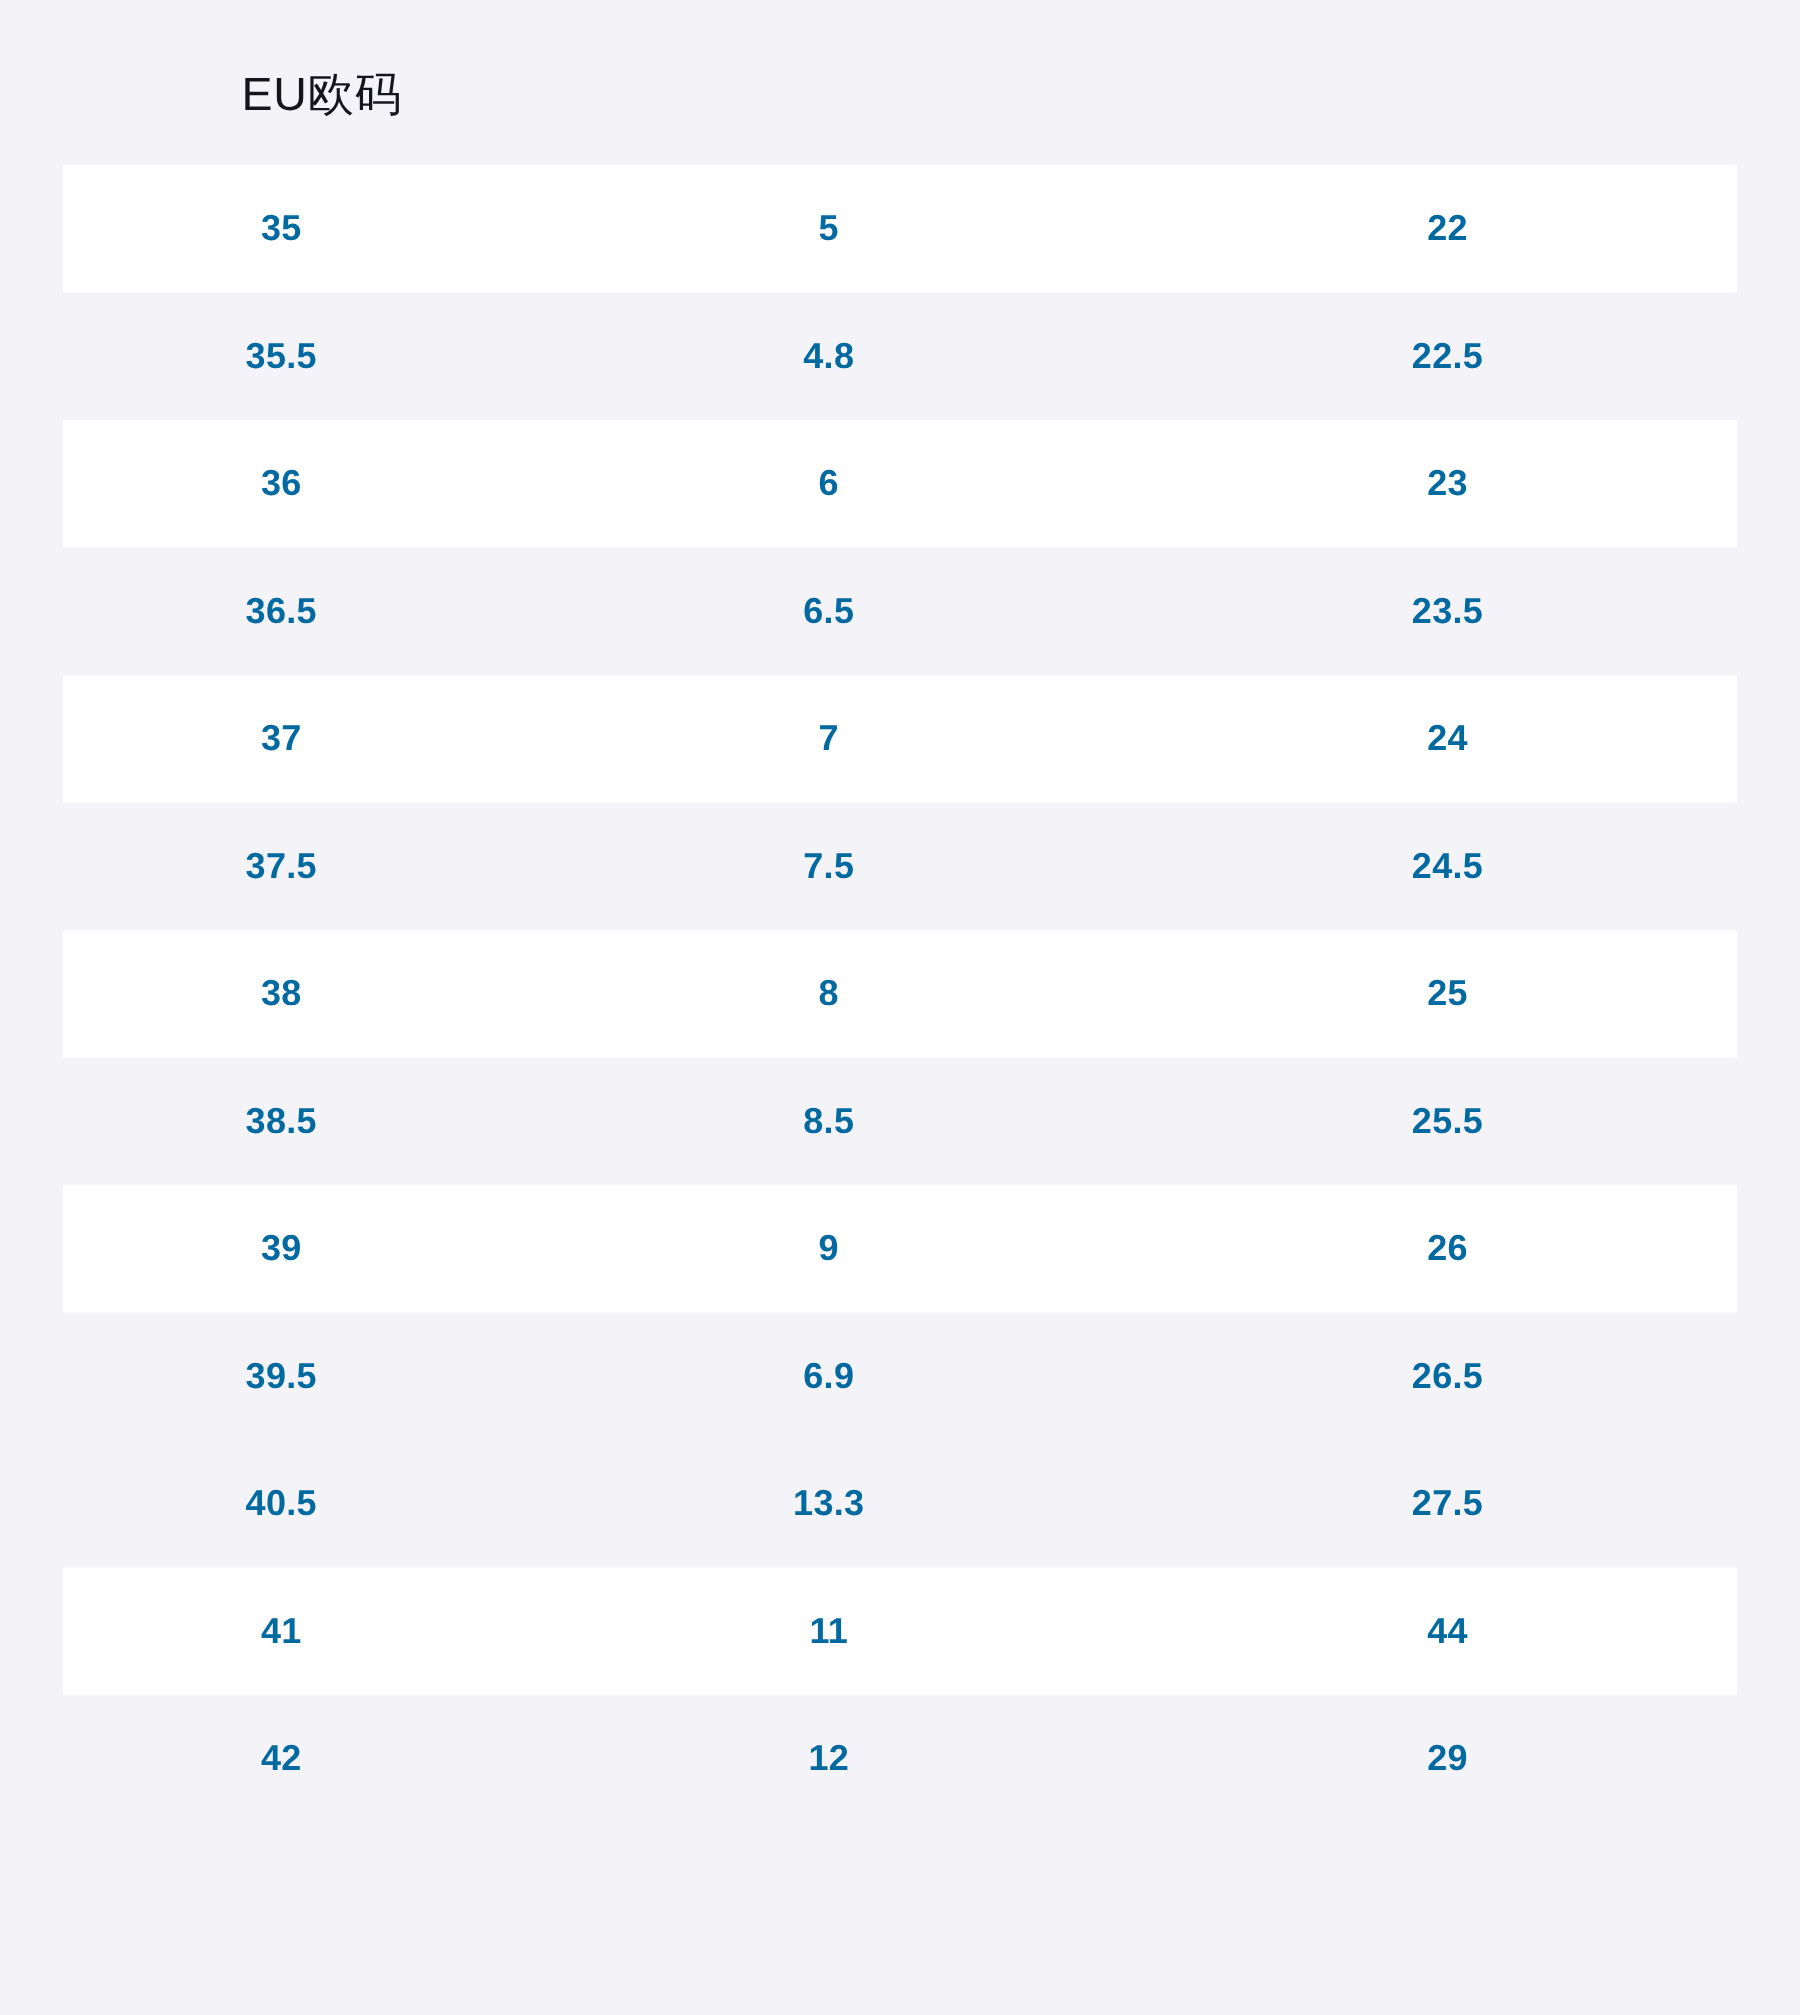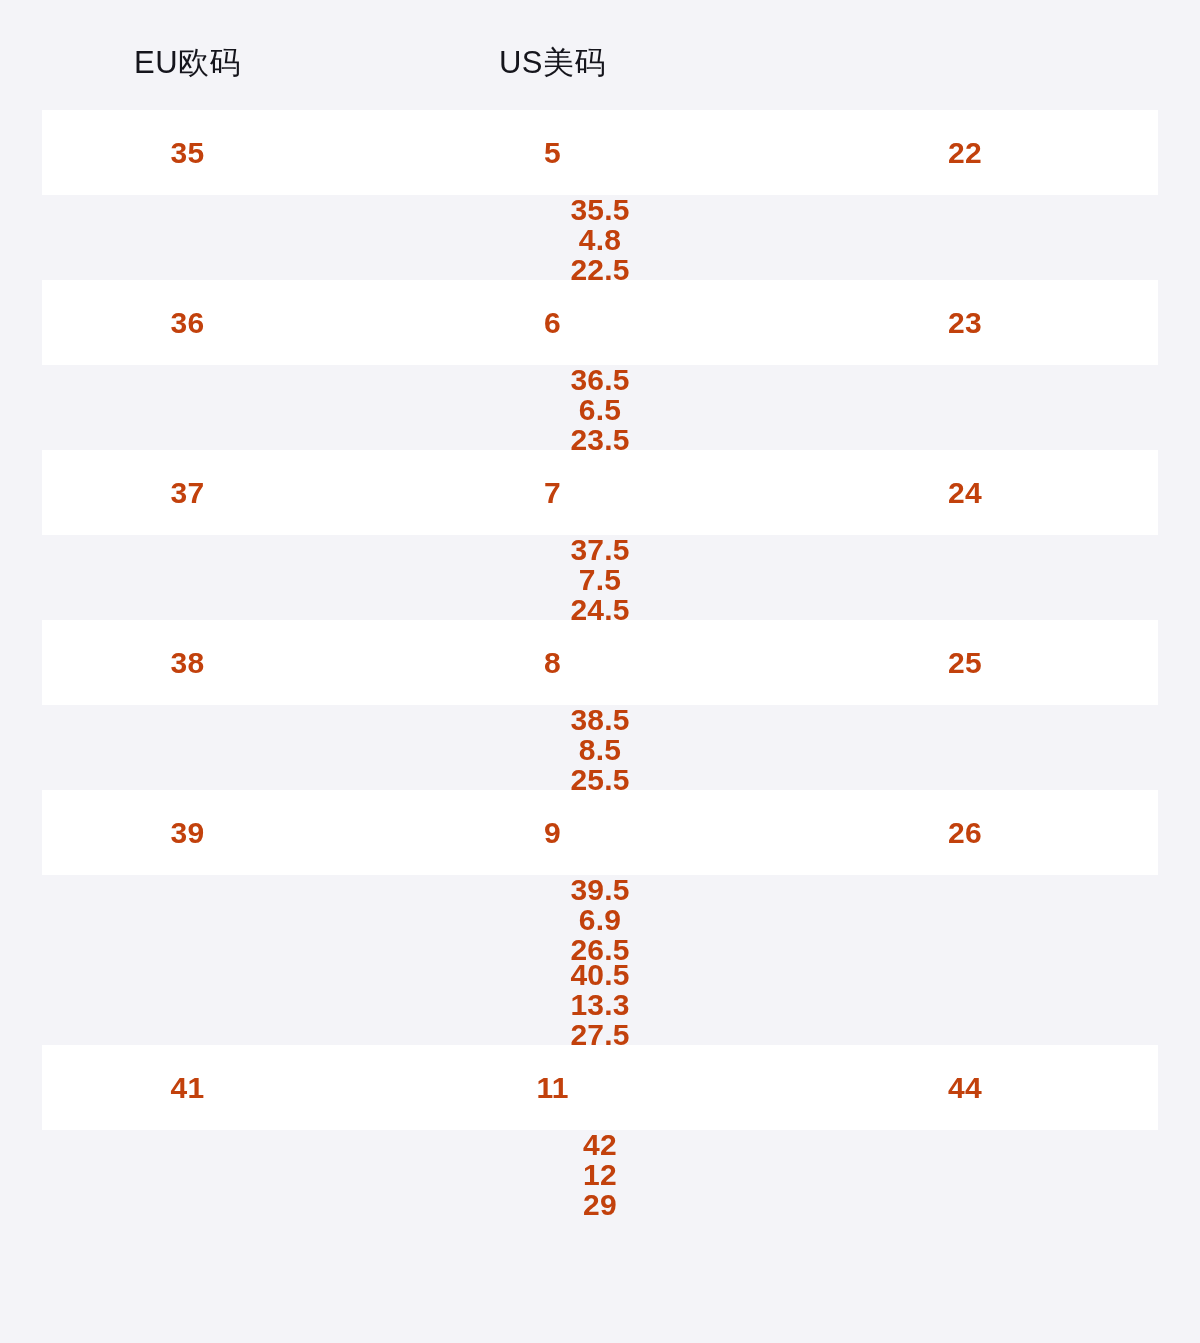--- a/index.html
+++ b/index.html
@@ -23,20 +23,21 @@
     box-sizing: border-box;
   }
 
   
   .chart-header {
     display: flex;
     align-items: center;
     height: 110px;
     padding: 0;
     box-sizing: border-box;
+    margin-left: 27px;
   }
   .chart-header .hcell {
     font-size: 31px;
     font-weight: 400;
     color: #15151c;
     text-align: center;
     letter-spacing: 0.5px;
     line-height: 1;
     padding-top: 14px;
   }
@@ -50,23 +51,23 @@
   .chart-body {
     display: block;
   }
   .row {
     display: flex;
     align-items: center;
     height: 85px;
     box-sizing: border-box;
   }
   .row .cell {
-    font-size: 30px;
+    font-size: 24px;
     font-weight: 700;
-    color: #c2410c;
+    color: #0369a1;
     text-align: center;
     line-height: 1;
     letter-spacing: 0.2px;
   }
 
   
   .row.row-light {
     position: relative;
   }
   .row.row-light::before {
@@ -75,30 +76,29 @@
     left: 42px;
     right: 42px;
     top: 0;
     bottom: 0;
     background: #ffffff;
     z-index: 0;
   }
   .row .cell { position: relative; z-index: 1; }
 
   
-  .row.row-dark { background: transparent; flex-direction: column; }
+  .row.row-dark { background: transparent; }
 </style>
 </head>
 <body>
 
 <div class="size-chart">
 
   <div class="chart-header">
     <div class="hcell col-eu">EU欧码</div>
-    <div class="hcell col-us">US美码</div>
   </div>
 
   <div class="chart-body" id="chart-body">
       <div class="row row-light">
         <div class="cell col-eu">35</div>
         <div class="cell col-us">5</div>
         <div class="cell col-len">22</div>
       </div>
       <div class="row row-dark">
         <div class="cell col-eu">35.5</div>

